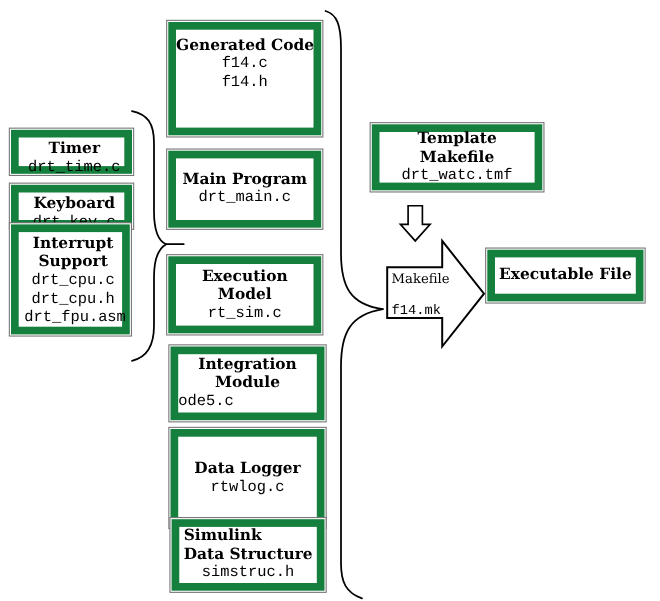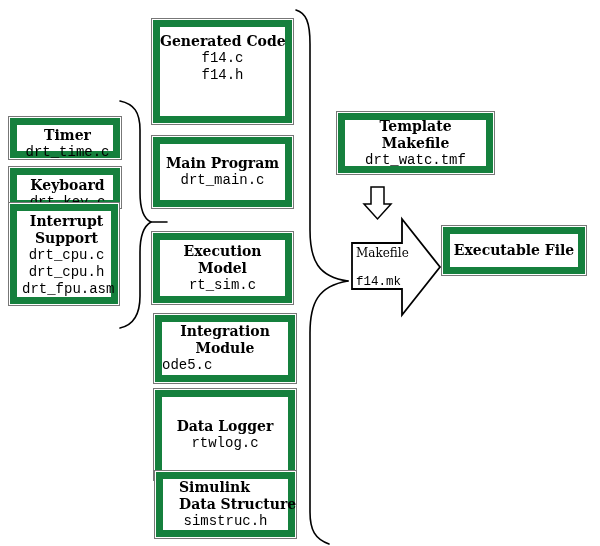--- a/index.html
+++ b/index.html
@@ -13,21 +13,21 @@
     border:7px solid #15803d;
     box-shadow:0 0 0 1px #ffffff, 0 0 0 2px #777777;
   }
   .title { font:bold 14px/17px "DejaVu Serif", serif; white-space:nowrap; }
   .file  { font:14px/17px "Liberation Mono", monospace; white-space:nowrap; }
   .calign { text-align:center; }
   .lalign { text-align:center; padding:2px 0 0 5px; }
   .talign { text-align:center; padding-top:6px; }
   .vcenter { display:flex; flex-direction:column; justify-content:center; }
   .file-left { text-align:left; }
-  .title-left { text-align:left; padding-left:16px; }
+  .title-left { text-align:left; padding-left:4px; }
   .file-shift { text-align:center; text-indent:30px; }
   #lines { position:absolute; left:0; top:0; width:600px; height:546px; }
   #arrow-text {
     position:absolute; left:356px; top:246px; width:48px; text-align:left;
   }
   .arrow-label { font:12px/15px "DejaVu Serif", serif; white-space:nowrap; }
   .arrow-file  { font:12.5px/16px "Liberation Mono", monospace; white-space:nowrap;margin-top:13px; }
 </style>
 </head>
 <body>

